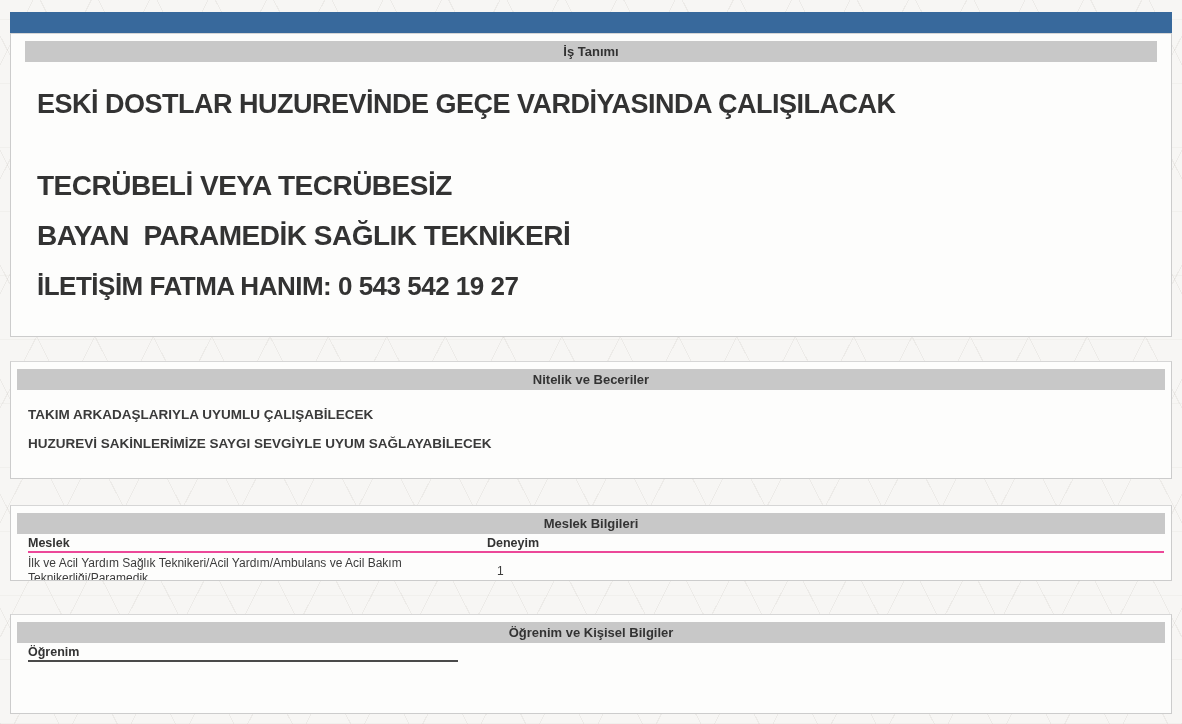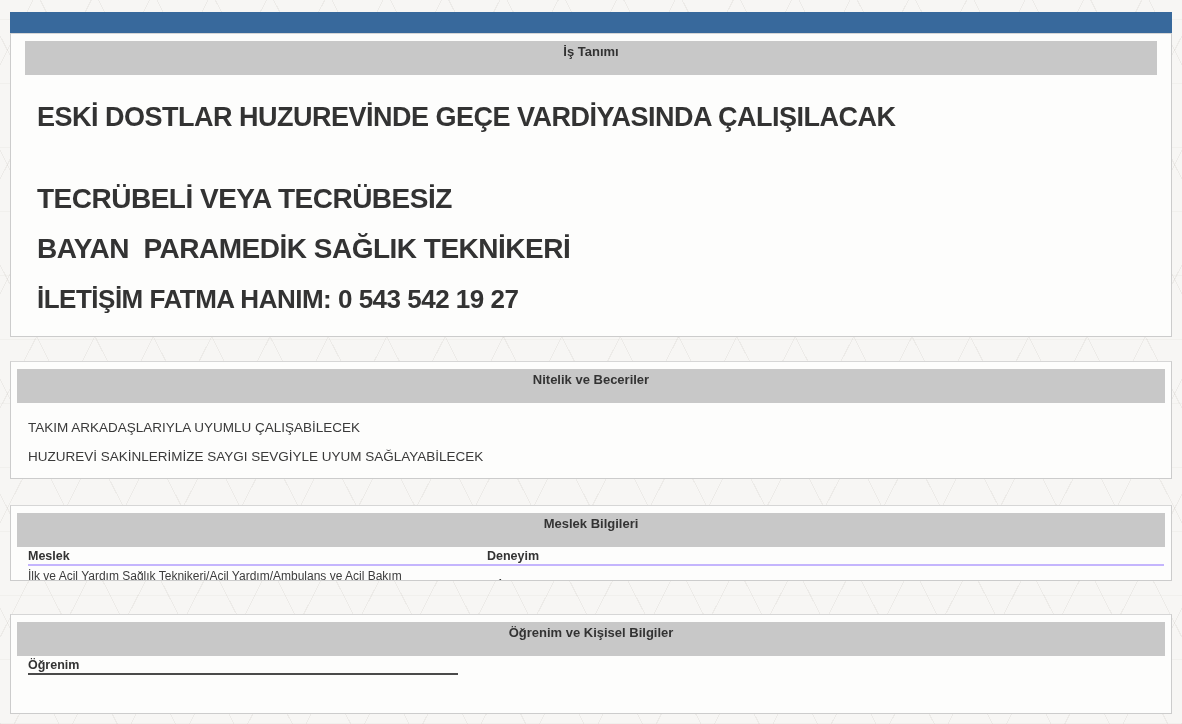--- a/index.html
+++ b/index.html
@@ -30,21 +30,21 @@
     overflow: hidden;
     color: #3a3a3a;
   }
   .panel-job  { height: 304px; }
   .panel-qual { height: 118px; margin-top: 24px; }
   .panel-prof { height: 76px;  margin-top: 26px; }
   .panel-edu  { height: 100px; margin-top: 33px; }
 
   .section-header {
     background: var(--section-header-bg, #c8c8c8);
-    height: 34px;
+    height: 21px;
     line-height: 21px;
     text-align: center;
     font-size: 13px;
     font-weight: bold;
     color: #333333;
   }
   .section-header.inset { margin: 0 8px; }
 
   .pre { white-space: pre-wrap; margin-left: 9px; }
 
@@ -61,42 +61,42 @@
     line-height: 50px;
     font-weight: bold;
     letter-spacing: -0.5px;
   }
   .job-line.first { margin-top: 40px; }
   .job-line.contact { font-size: 26px; }
 
   .qual-body { padding: 0 11px; }
   .qual-item {
     font-size: 13.5px;
-    font-weight: normal;
+    font-weight: bold;
     line-height: 16px;
     color: #3a3a3a;
   }
   .qual-item.first { margin-top: 17px; }
   .qual-item + .qual-item { margin-top: 13px; }
 
   table { border-collapse: collapse; }
   .prof-table {
     width: calc(100% - 12px);
     margin: 2px 6px 0 11px;
     font-size: 12px;
     color: #3c3c3c;
   }
   .prof-table th {
     text-align: left;
     font-size: 12.5px;
     font-weight: bold;
     color: #333333;
     line-height: 14px;
     padding-bottom: 1px;
-    border-bottom: 2px solid #c4b5fd;
+    border-bottom: 2px solid #ec4899;
   }
   .prof-table th.col-meslek { width: 459px; }
   .prof-table td {
     padding-top: 3px;
     line-height: 15px;
     vertical-align: middle;
   }
   .prof-table td.deneyim-cell { padding-left: 10px; vertical-align: middle; }
 
   .edu-body { padding: 0 11px; }

